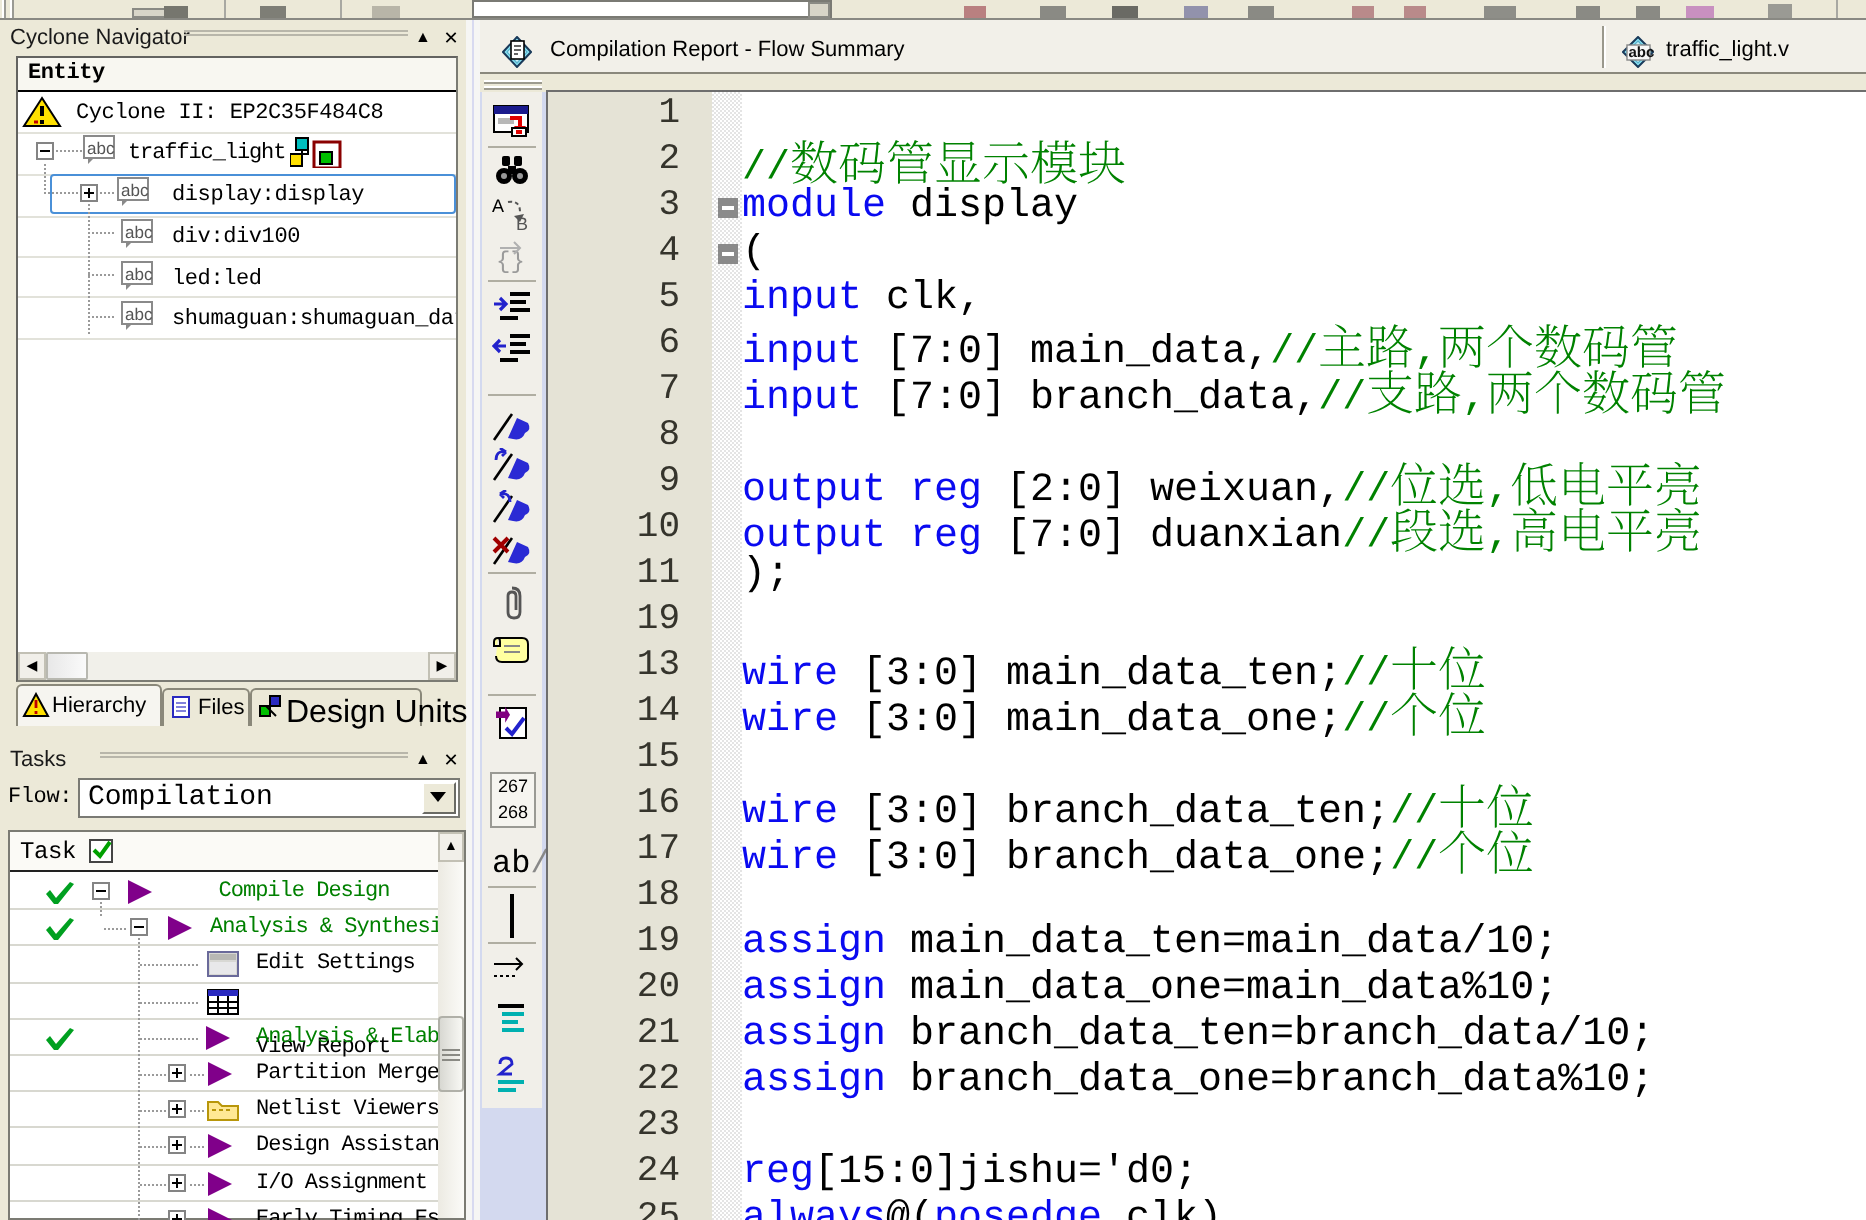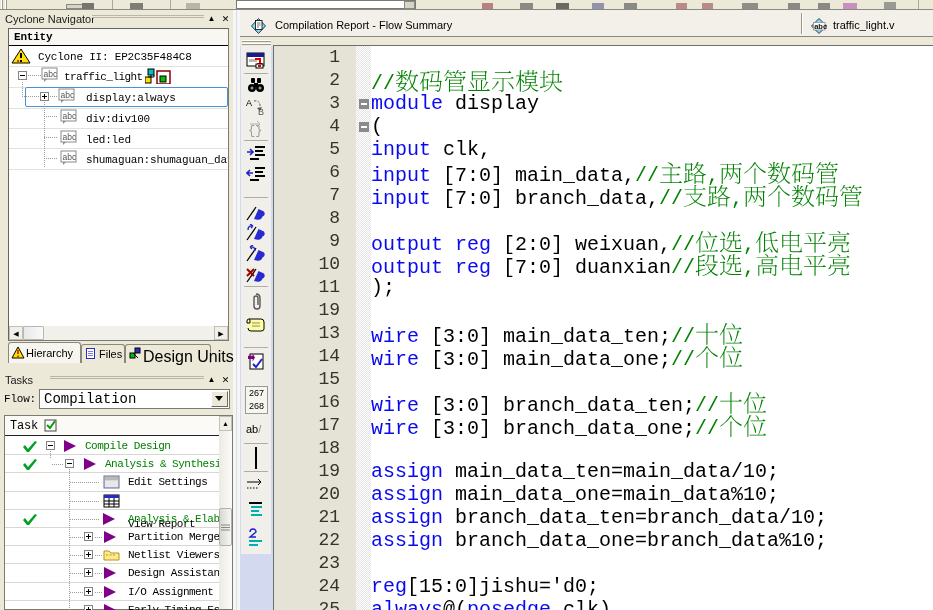--- a/index.html
+++ b/index.html
@@ -20,21 +20,21 @@
 .tabtxt { position:absolute; top:19px; font-size:11px; color:#000; }
 #tabsep { left:801px; top:13px; width:2px; height:21px; background:#9a988c; border-right:1px solid #fff; }
 .ptitle { position:absolute; font-size:11px; color:#1a1a1a; }
 .grip2 { position:absolute; }
 .grip2 i { display:block; height:1px; background:#fff; border-bottom:1px solid #b8b6aa; margin-bottom:1px; }
 .pbtn { position:absolute; width:11px; height:10px; font-size:8px; line-height:10px; text-align:center; color:#000; }
 #treebox { left:8px; top:28px; width:221px; height:313px; background:#fff; border:1px solid #7b7b73; border-top-color:#636360; border-left-color:#636360; }
 #taskbox { left:4px; top:415px; width:229px; height:195px; background:#fff; border:1px solid #7b7b73; }
 .trow { position:absolute; font-family:"Liberation Mono",monospace; font-size:11px; letter-spacing:-0.2px; color:#000; white-space:pre; }
 .trow2 { position:absolute; font-family:"Liberation Mono",monospace; font-size:11px; letter-spacing:-0.5px; color:#000; white-space:pre; }
-.grn { color:#008000; }
+.grn { color:#008000;text-align:center; }
 .gline { position:absolute; height:1px; background:#e2e2da; }
 .pm { position:absolute; width:9px; height:9px; background:#fff; border:1px solid #848484; }
 .pm i { position:absolute; left:1px; right:1px; top:3px; height:1px; background:#000; }
 .pm b { position:absolute; left:3px; top:1px; bottom:1px; width:1px; background:#000; }
 .dot-h { position:absolute; height:1px; background-image:linear-gradient(to right,#9a9a9a 1px,transparent 1px); background-size:2px 1px; }
 .dot-v { position:absolute; width:1px; background-image:linear-gradient(to bottom,#9a9a9a 1px,transparent 1px); background-size:1px 2px; }
 .tri { position:absolute; width:0; height:0; border-style:solid; border-color:transparent; }
 .sbbtn { position:absolute; background:#f1efe9; border:1px solid #c2c0b4; font-size:7px; color:#000; text-align:center; }
 .btab { position:absolute; background:#ece9d8; border:1px solid #8a887a; border-bottom:none; border-radius:3px 3px 0 0; font-size:11px; color:#000; }
 </style></head>
@@ -212,21 +212,21 @@
 <svg class="abs" style="left:246px;top:315px" width="20" height="18" viewBox="0 0 20 18">
     <path d="M3 4 Q1 4 1 6 L1 8 L4 8 L4 6 Q4 4 3 4 L15 4 Q18 4 18 7 L18 14 Q18 16 15 16 L5 16 Q2 16 2 13" fill="#ffffa0" stroke="#000"></path>
     <path d="M6 8 L14 8 M6 11 L14 11" stroke="#888"></path>
   </svg>
 <svg class="abs" style="left:248px;top:352px" width="17" height="19" viewBox="0 0 17 19">
     <rect x="2" y="2" width="13" height="15" fill="#fff" stroke="#000"></rect>
     <path d="M0 6 L7 6 L7 3 L10 8 L7 13 L7 10 L0 10 Z" fill="#800080" transform="translate(-1,-1) scale(0.8)"></path>
     <path d="M5 12 L8 15 L14 7" stroke="#2222cc" stroke-width="2" fill="none"></path>
   </svg>
 <div class="abs" style="left:245px;top:386px;width:23px;height:28px;border:1px solid #9a9a94;background:#f6f5f0;font-family:'Liberation Sans';font-size:9px;line-height:13px;text-align:center;color:#000">267<br>268</div>
-<div class="abs" style="left:246px;top:423px;width:22px;height:16px;font-family:Liberation Sans, sans-serif;font-size:11px;color:#000">ab<span style="color:#888">/</span></div>
+<div class="abs" style="left:246px;top:423px;width:22px;height:16px;font-family:Liberation Mono, monospace;font-size:16px;color:#000">ab<span style="color:#888">/</span></div>
 <div class="abs" style="left:255px;top:447px;width:2px;height:22px;background:#000"></div>
 <svg class="abs" style="left:246px;top:476px" width="20" height="17" viewBox="0 0 20 17">
     <path d="M1 6 L15 6 M12 3 L15 6 L12 9" stroke="#000" fill="none"></path>
     <path d="M1 12 L12 12" stroke="#000" stroke-dasharray="1.5 1.5"></path>
   </svg>
 <svg class="abs" style="left:246px;top:500px" width="20" height="19" viewBox="0 0 20 19">
     <rect x="3" y="2" width="13" height="2" fill="#000"></rect>
     <rect x="5" y="6" width="11" height="2" fill="#00b0b0"></rect>
     <rect x="5" y="10" width="8" height="2" fill="#00b0b0"></rect>
     <rect x="5" y="14" width="11" height="2" fill="#00b0b0"></rect>
@@ -436,21 +436,21 @@
 <div class="pm" style="left:40px;top:92px">
     <i></i>
     <b></b>
   </div>
 <div class="dot-h" style="left:50px;top:96px;width:8px"></div>
 <svg class="abs" style="left:58px;top:88px" width="17" height="16" viewBox="0 0 17 16">
     <rect x="1" y="1" width="15" height="11" fill="#fff" stroke="#8a8a8a"></rect>
     <text x="2.5" y="10" font-size="8.5" font-family="Liberation Sans" fill="#555">abc</text>
     <path d="M3 12 L3 15 L6 12 Z" fill="#8a8a8a"></path>
   </svg>
-<div class="trow" style="left:86px;top:92px">display:always</div>
+<div class="trow" style="left:86px;top:92px">display:display</div>
 <div class="dot-v" style="left:44px;top:102px;width:1px;height:66px"></div>
 <div class="dot-h" style="left:44px;top:116px;width:14px"></div>
 <svg class="abs" style="left:60px;top:109px" width="17" height="16" viewBox="0 0 17 16">
     <rect x="1" y="1" width="15" height="11" fill="#fff" stroke="#8a8a8a"></rect>
     <text x="2.5" y="10" font-size="8.5" font-family="Liberation Sans" fill="#555">abc</text>
     <path d="M3 12 L3 15 L6 12 Z" fill="#8a8a8a"></path>
   </svg>
 <div class="trow" style="left:86px;top:113px;width:142px;overflow:hidden">div:div100</div>
 <div class="dot-h" style="left:44px;top:137px;width:14px"></div>
 <svg class="abs" style="left:60px;top:129.5px" width="17" height="16" viewBox="0 0 17 16">

